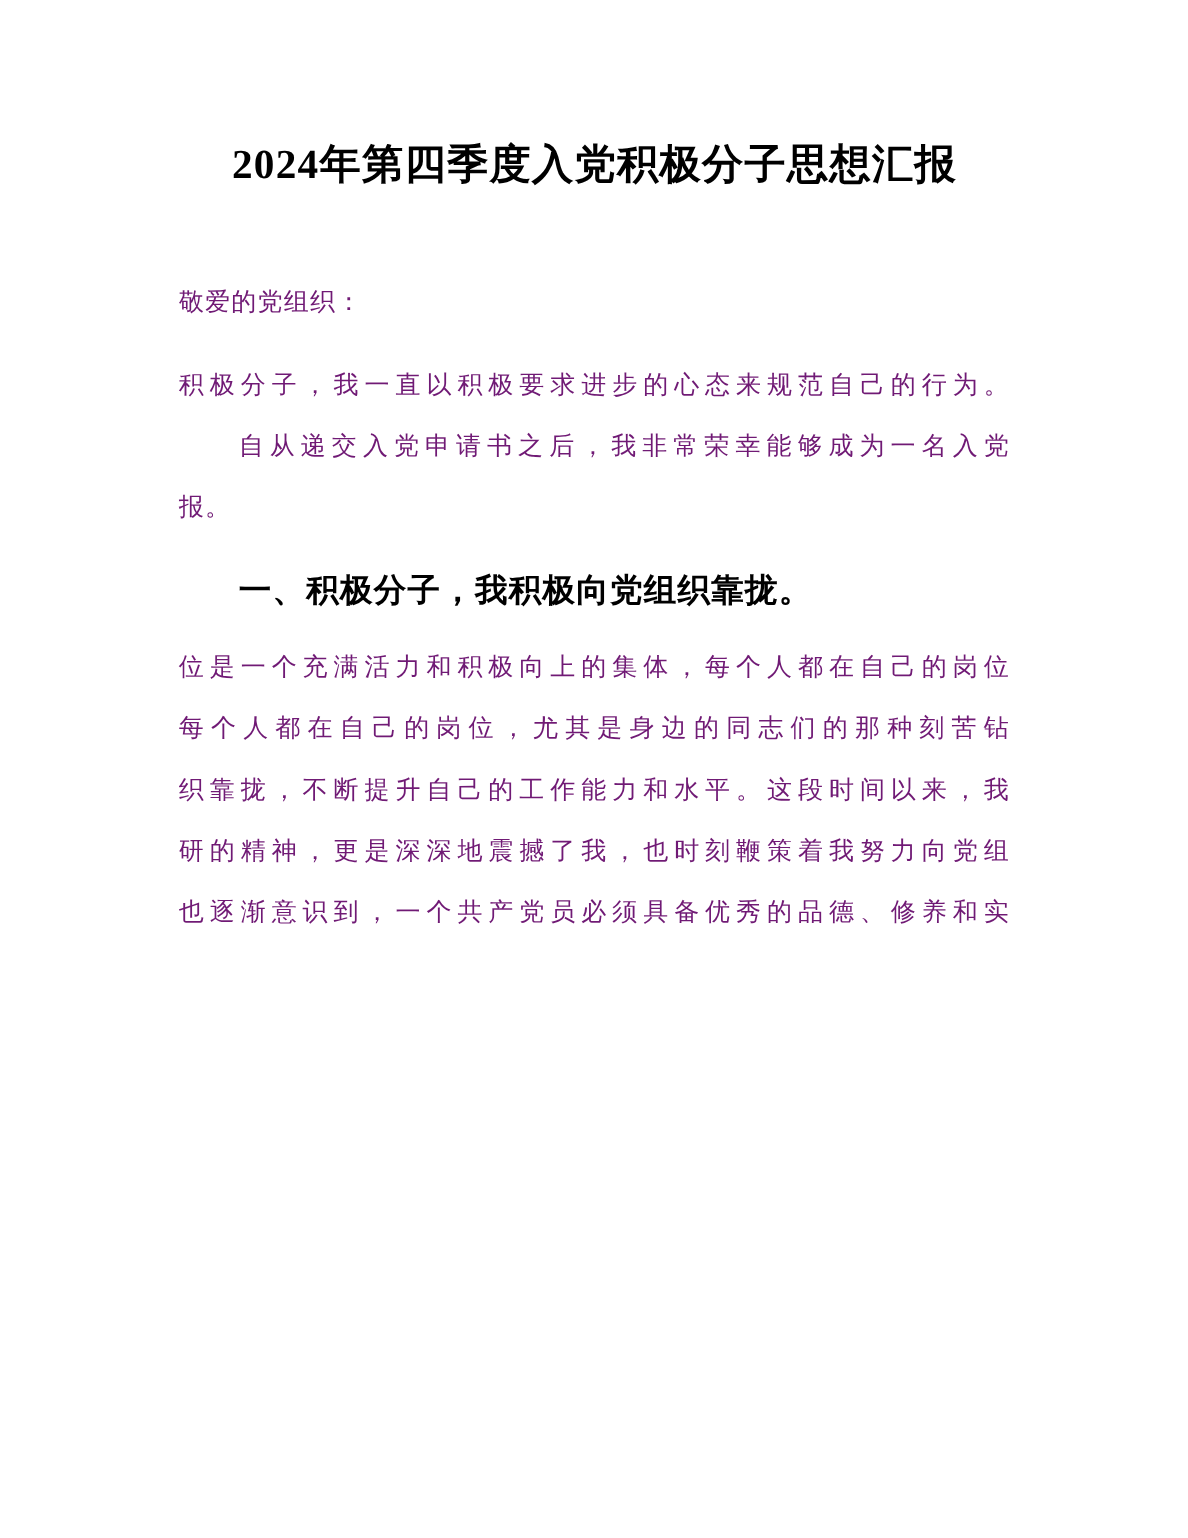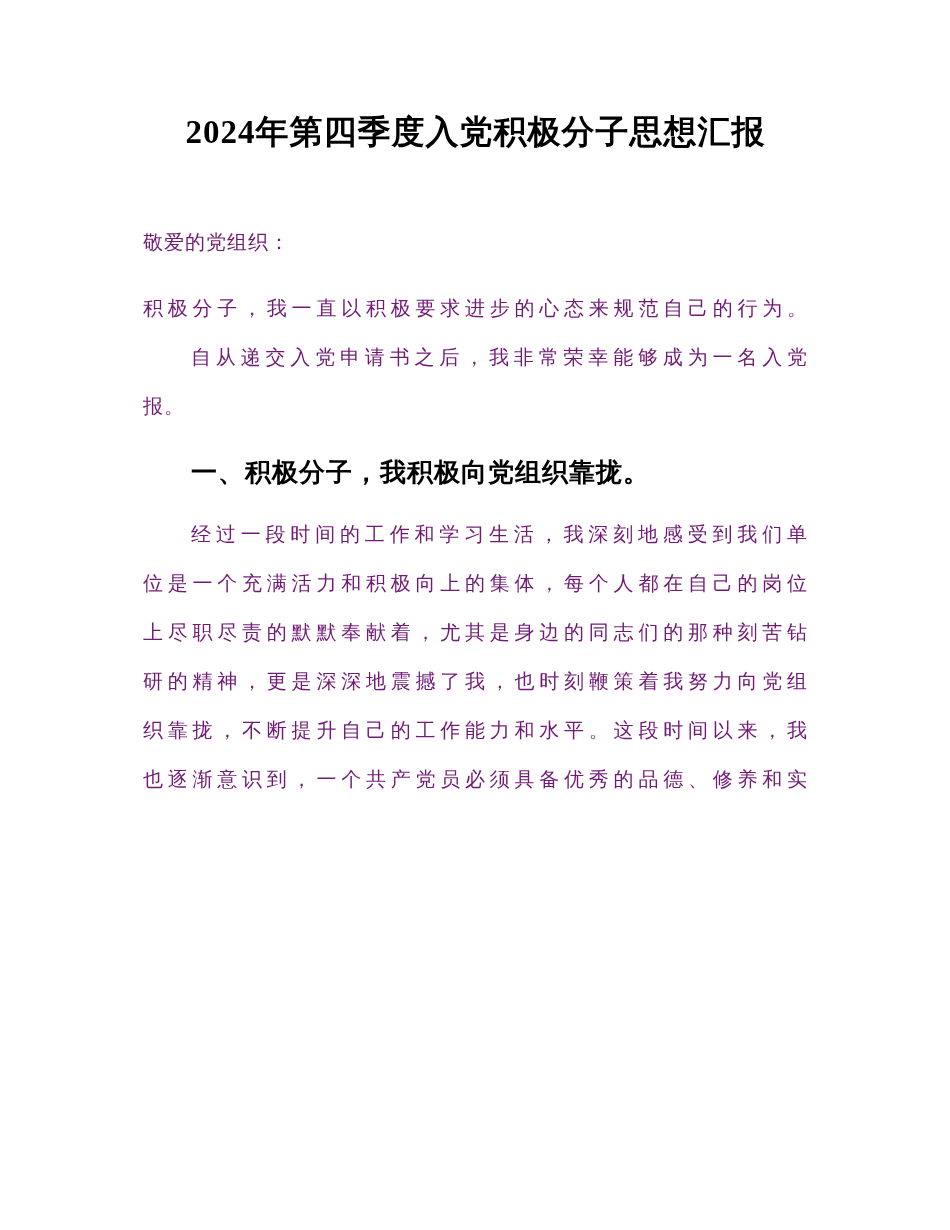--- a/index.html
+++ b/index.html
@@ -65,23 +65,22 @@
 
     <div class="para">
       <div class="line justify">积极分子，我一直以积极要求进步的心态来规范自己的行为。</div>
       <div class="line justify indent">自从递交入党申请书之后，我非常荣幸能够成为一名入党</div>
       <div class="line">报。</div>
     </div>
 
     <div class="section-heading">一、积极分子，我积极向党组织靠拢。</div>
 
     <div class="para para2">
-      <div class="line justify indent">经过一段时间的工作和学习生活，我深刻地感受到我们单</div>
       <div class="line justify">位是一个充满活力和积极向上的集体，每个人都在自己的岗位</div>
-      <div class="line justify">上尽职尽责的默默奉献着，尤其是身边的同志们的那种刻苦钻</div>
+      <div class="line justify">每个人都在自己的岗位，尤其是身边的同志们的那种刻苦钻</div>
+      <div class="line justify">织靠拢，不断提升自己的工作能力和水平。这段时间以来，我</div>
       <div class="line justify">研的精神，更是深深地震撼了我，也时刻鞭策着我努力向党组</div>
-      <div class="line justify">织靠拢，不断提升自己的工作能力和水平。这段时间以来，我</div>
       <div class="line justify">也逐渐意识到，一个共产党员必须具备优秀的品德、修养和实</div>
 
     </div>
 
   </div>
 </div>
 
 </body></html>

